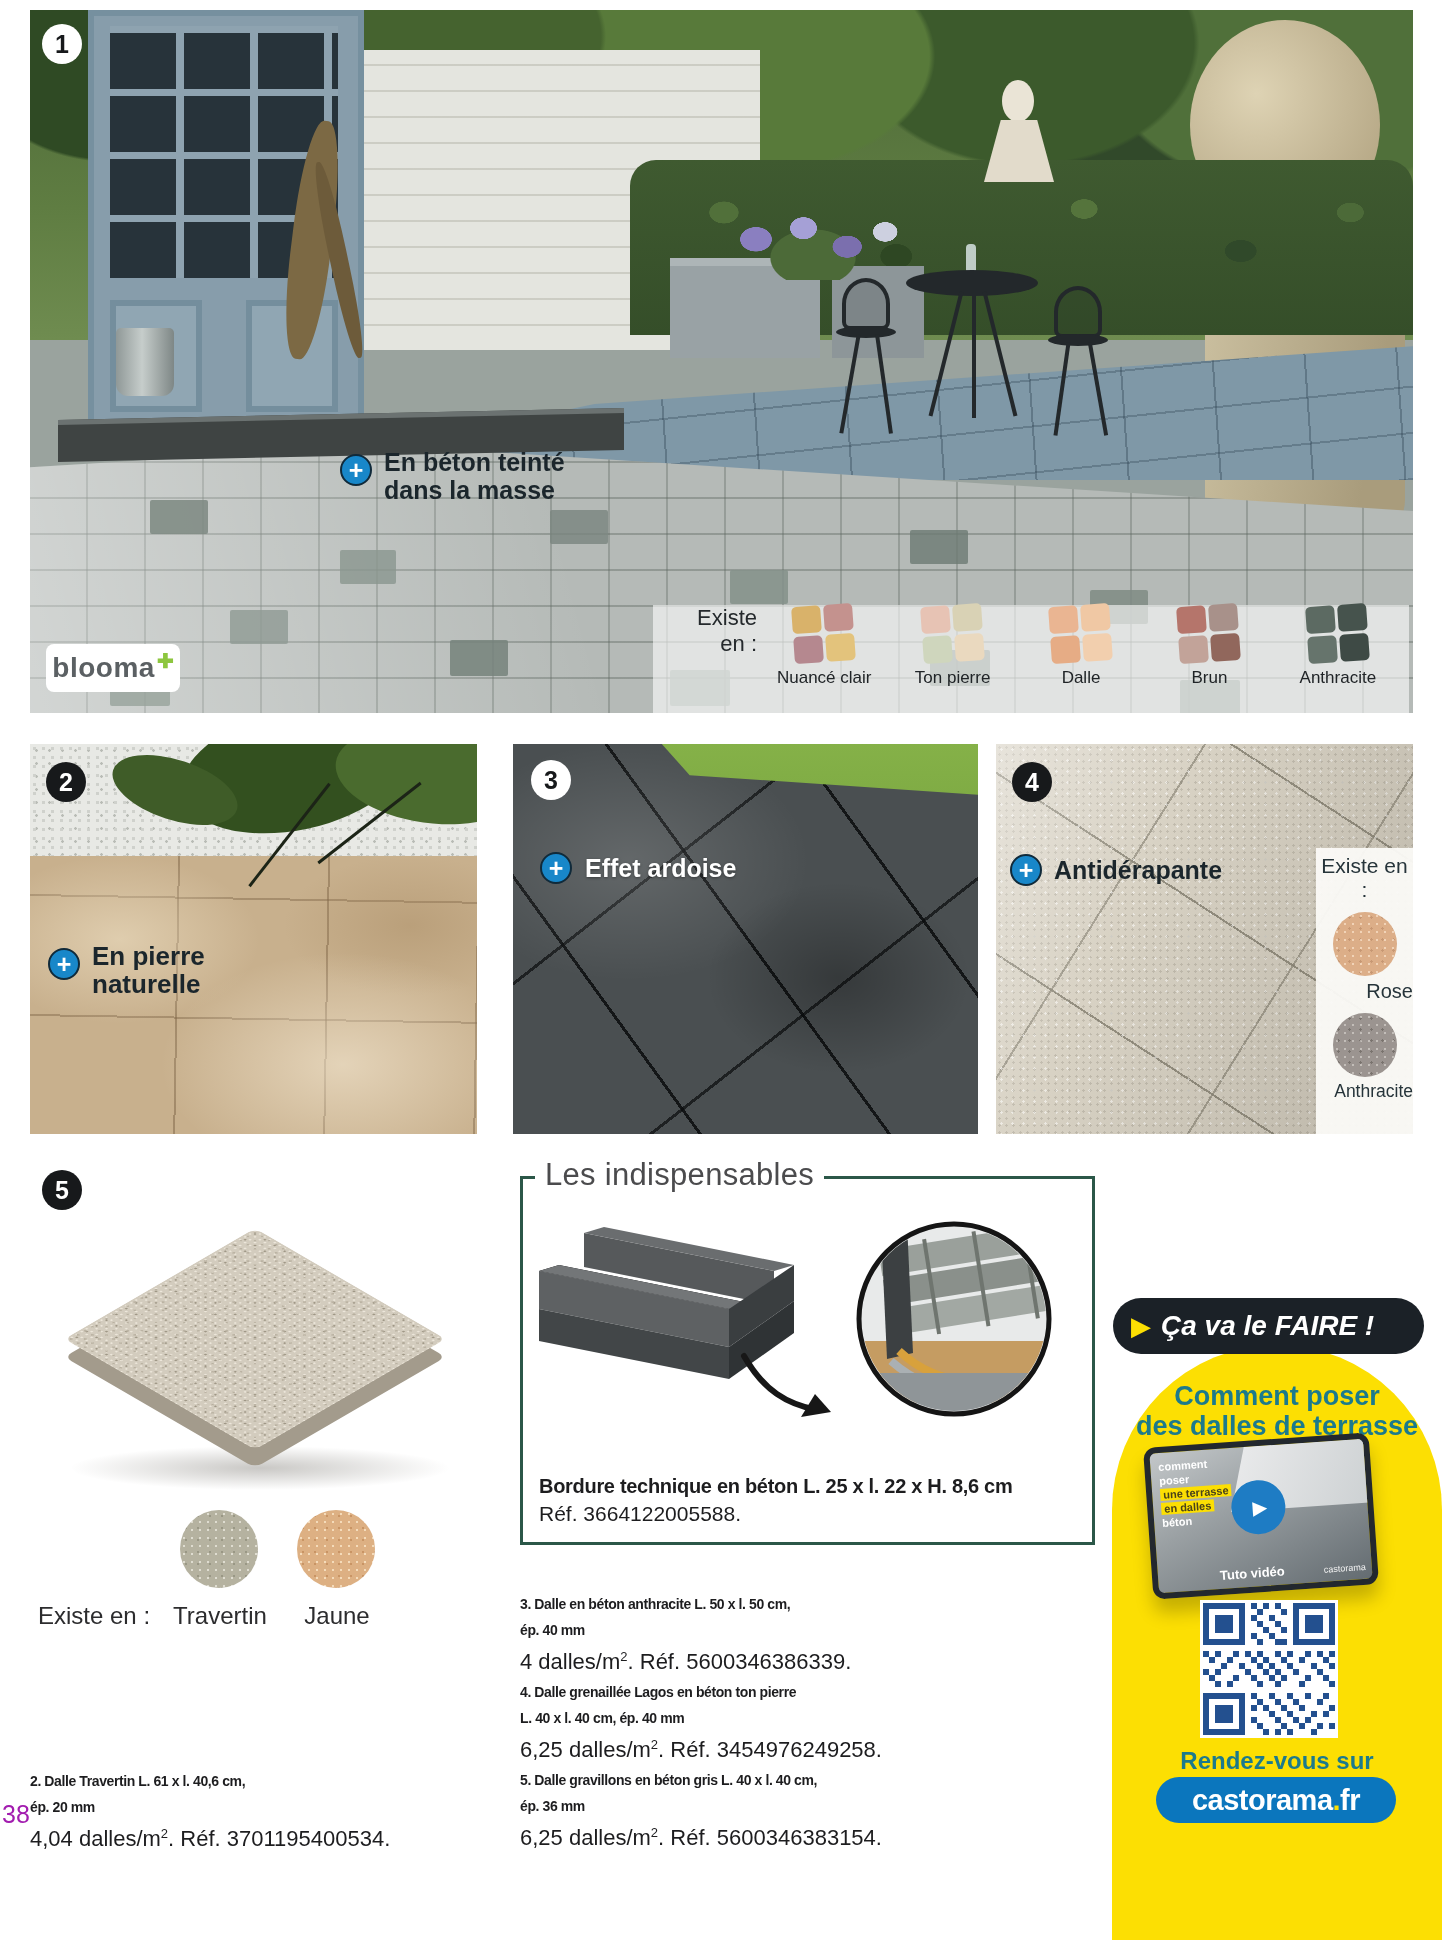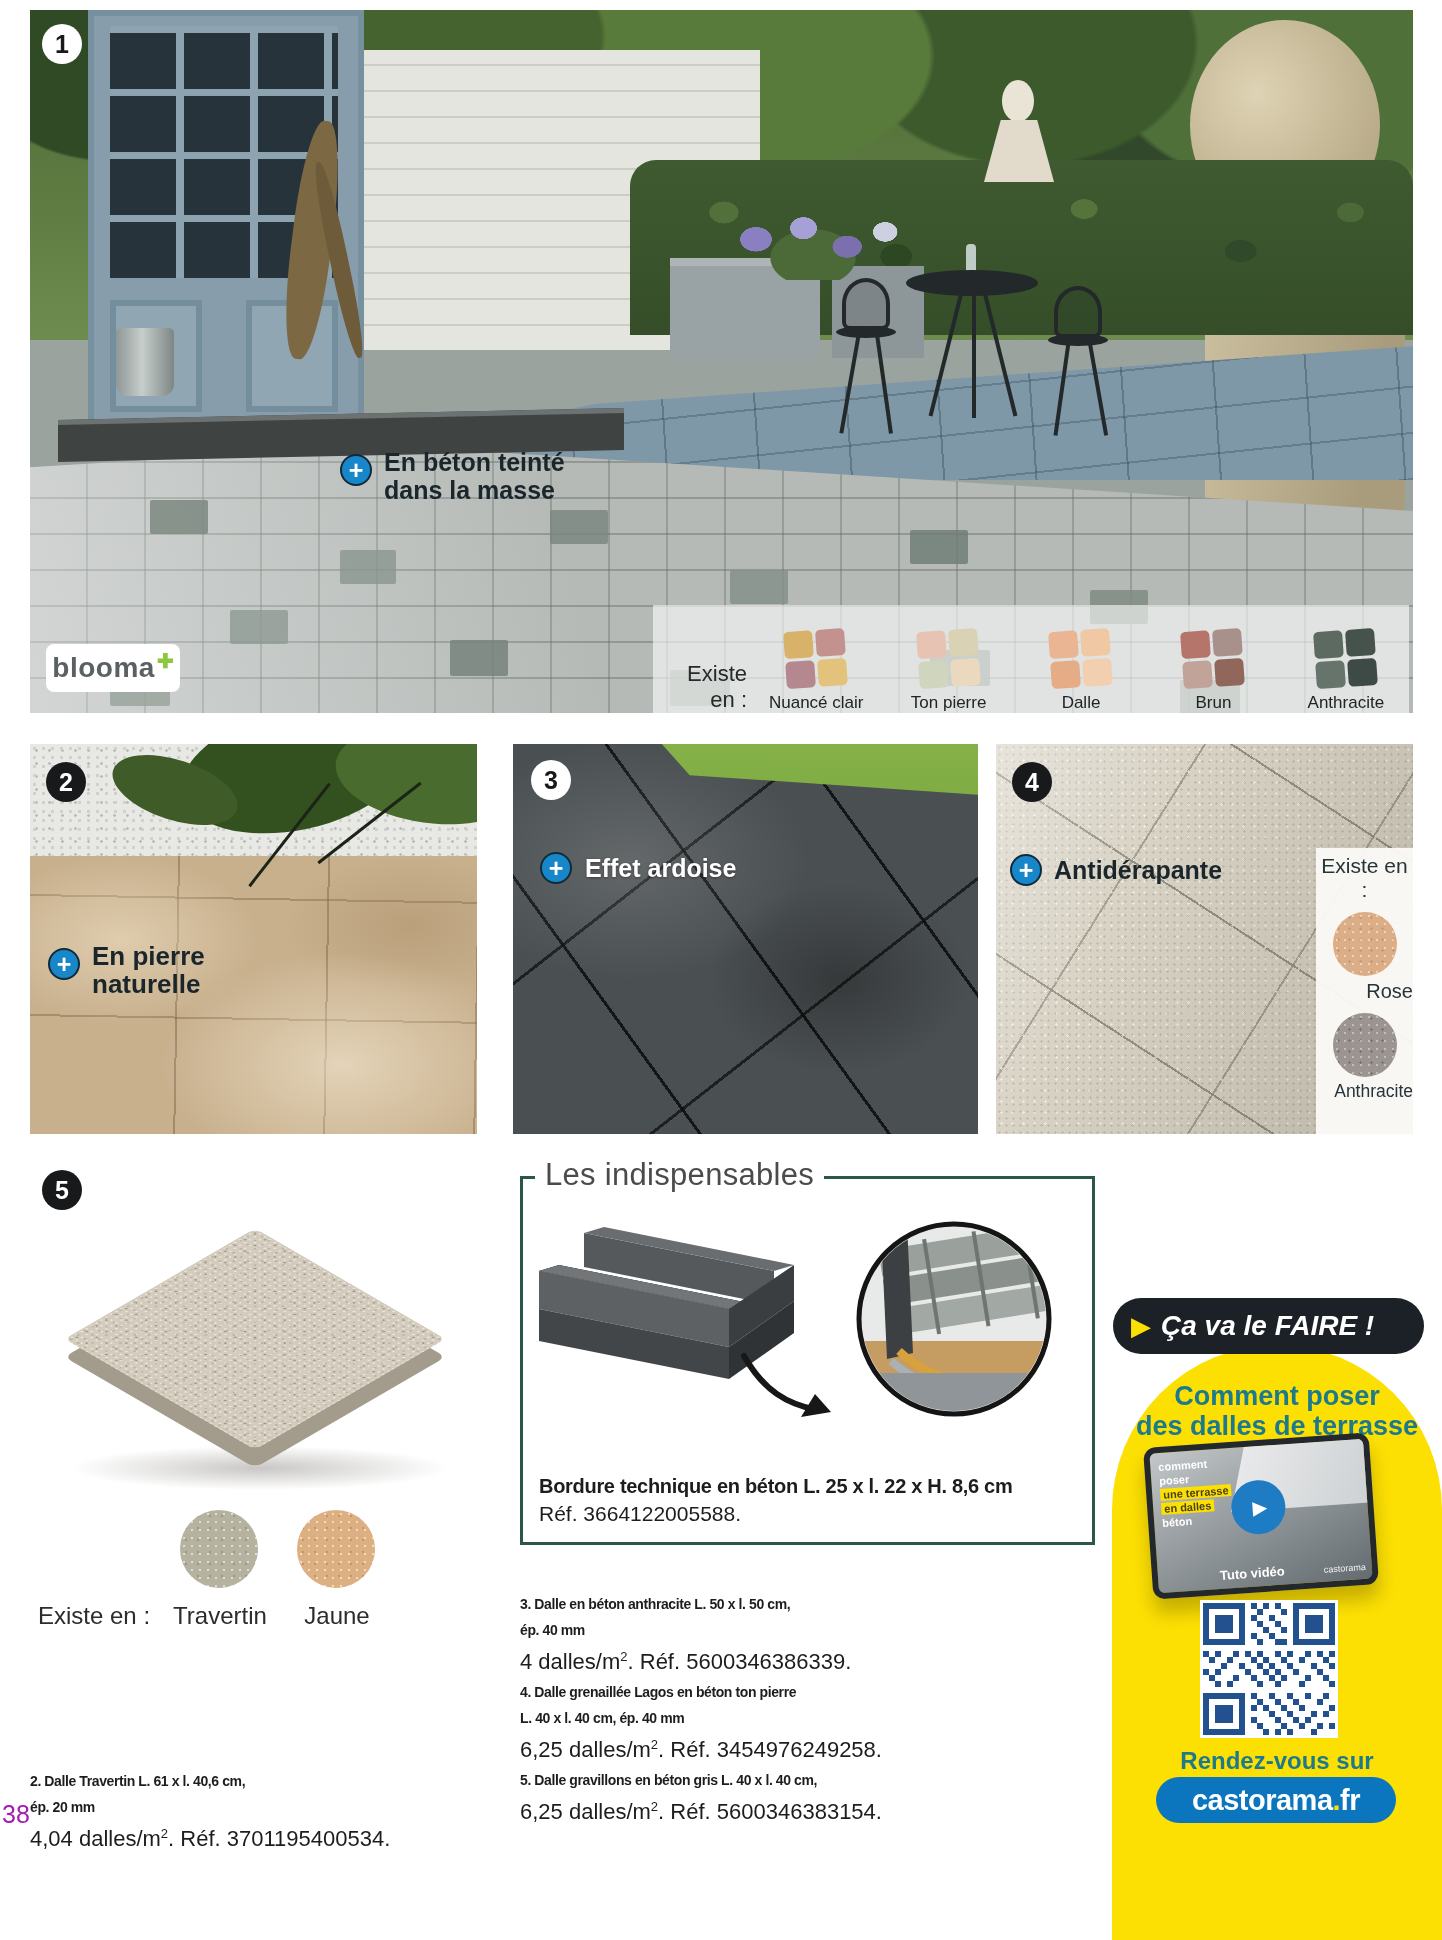--- a/index.html
+++ b/index.html
@@ -92,21 +92,21 @@
   .bt-chairback{position:absolute;width:48px;height:52px;border:4px solid #23282b;border-radius:50% 50% 8px 8px;
     background:rgba(35,40,43,.15);box-sizing:border-box;}
   .bt-seat{position:absolute;width:60px;height:12px;border-radius:50%;background:#23282b;}
   .p1-bottle{position:absolute;left:118px;top:2px;width:10px;height:28px;border-radius:4px 4px 2px 2px;
     background:rgba(225,235,238,.8);}
   .p1-blooma{position:absolute;left:16px;top:634px;width:134px;height:48px;background:#fff;border-radius:8px;
     display:flex;align-items:center;justify-content:center;gap:2px;z-index:35;}
   .p1-blooma .bl-txt{font-size:28px;font-weight:bold;color:#5b6063;letter-spacing:.5px;}
   .p1-blooma .clover{font-size:20px;color:#8dc63f;font-weight:bold;margin-top:-14px;}
   .p1-existe{position:absolute;left:623px;top:595px;width:756px;height:108px;background:rgba(255,255,255,.6);
-    display:flex;align-items:flex-end;padding:0 0;box-sizing:border-box;gap:6px;z-index:25;}
+    display:flex;align-items:flex-start;padding:0 10px;box-sizing:border-box;gap:6px;z-index:25;}
   .p1-existe-label{width:94px;text-align:right;font-size:22px;color:#24292c;line-height:1.18;}
   .variant{flex:1;display:flex;flex-direction:column;align-items:center;gap:5px;}
   .cluster{width:62px;height:58px;transform:rotate(-4deg);display:grid;
     grid-template-columns:29px 29px;grid-template-rows:27px 27px;gap:3px;}
   .cluster i{display:block;border-radius:5px;}
   .v1 i:nth-child(1){background:#d9b26a}.v1 i:nth-child(2){background:#c4928e}
   .v1 i:nth-child(3){background:#b5888f}.v1 i:nth-child(4){background:#e3c37c}
   .v2 i:nth-child(1){background:#e7c3b4}.v2 i:nth-child(2){background:#d9d2b5}
   .v2 i:nth-child(3){background:#cfd6bd}.v2 i:nth-child(4){background:#ead9bf}
   .v3 i:nth-child(1){background:#eab592}.v3 i:nth-child(2){background:#f0c8a4}
@@ -511,20 +511,21 @@
     <div class="pl-b">ép. 40 mm</div>
     <div class="pl-r"><span>4 dalles/m</span><sup>2</sup><span>. Réf. 5600346386339.</span></div>
   </div>
   <div class="prod" style="left:520px;top:1679px;">
     <div class="pl-b">4. Dalle grenaillée Lagos en béton ton pierre</div>
     <div class="pl-b">L. 40 x l. 40 cm, ép. 40 mm</div>
     <div class="pl-r"><span>6,25 dalles/m</span><sup>2</sup><span>. Réf. 3454976249258.</span></div>
   </div>
   <div class="prod" style="left:520px;top:1767px;">
     <div class="pl-b">5. Dalle gravillons en béton gris L. 40 x l. 40 cm,</div>
+    <div class="pl-b">ép. 36 mm</div>
     <div class="pl-r"><span>6,25 dalles/m</span><sup>2</sup><span>. Réf. 5600346383154.</span></div>
   </div>
 
   <div class="promo-banner">
     <span class="tri">▶</span>
     <span class="btxt">Ça va le FAIRE !</span>
   </div>
   <div class="promo">
     <div class="promo-title" style="top:36px;">Comment poser</div>
     <div class="promo-title" style="top:66px;">des dalles de terrasse</div>

